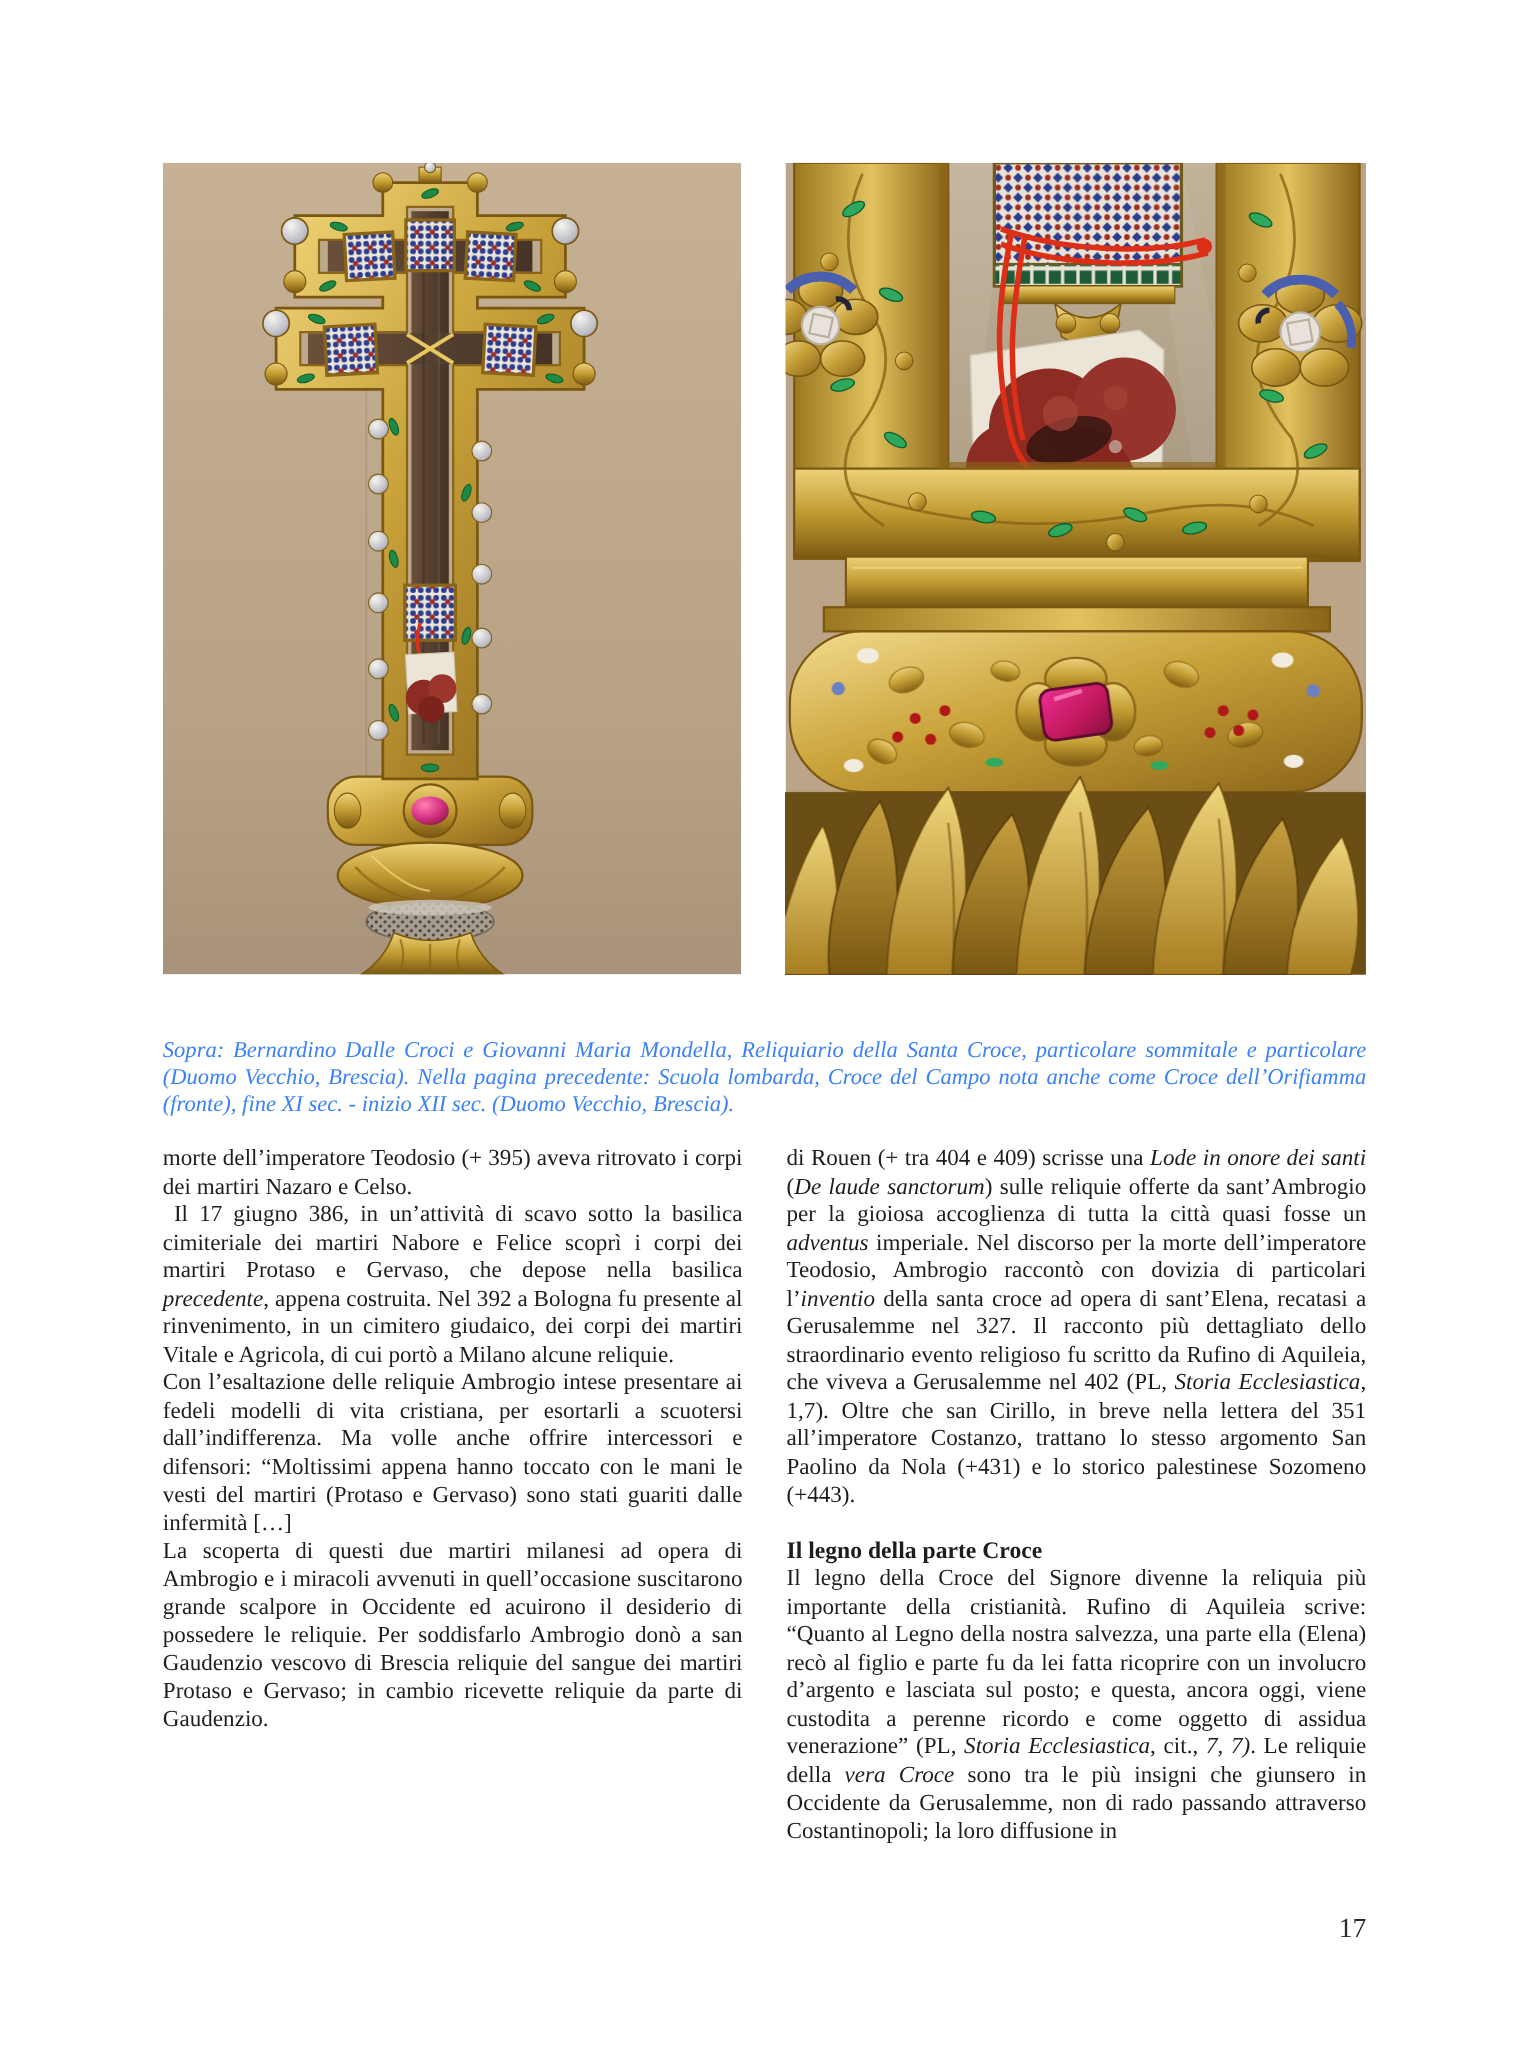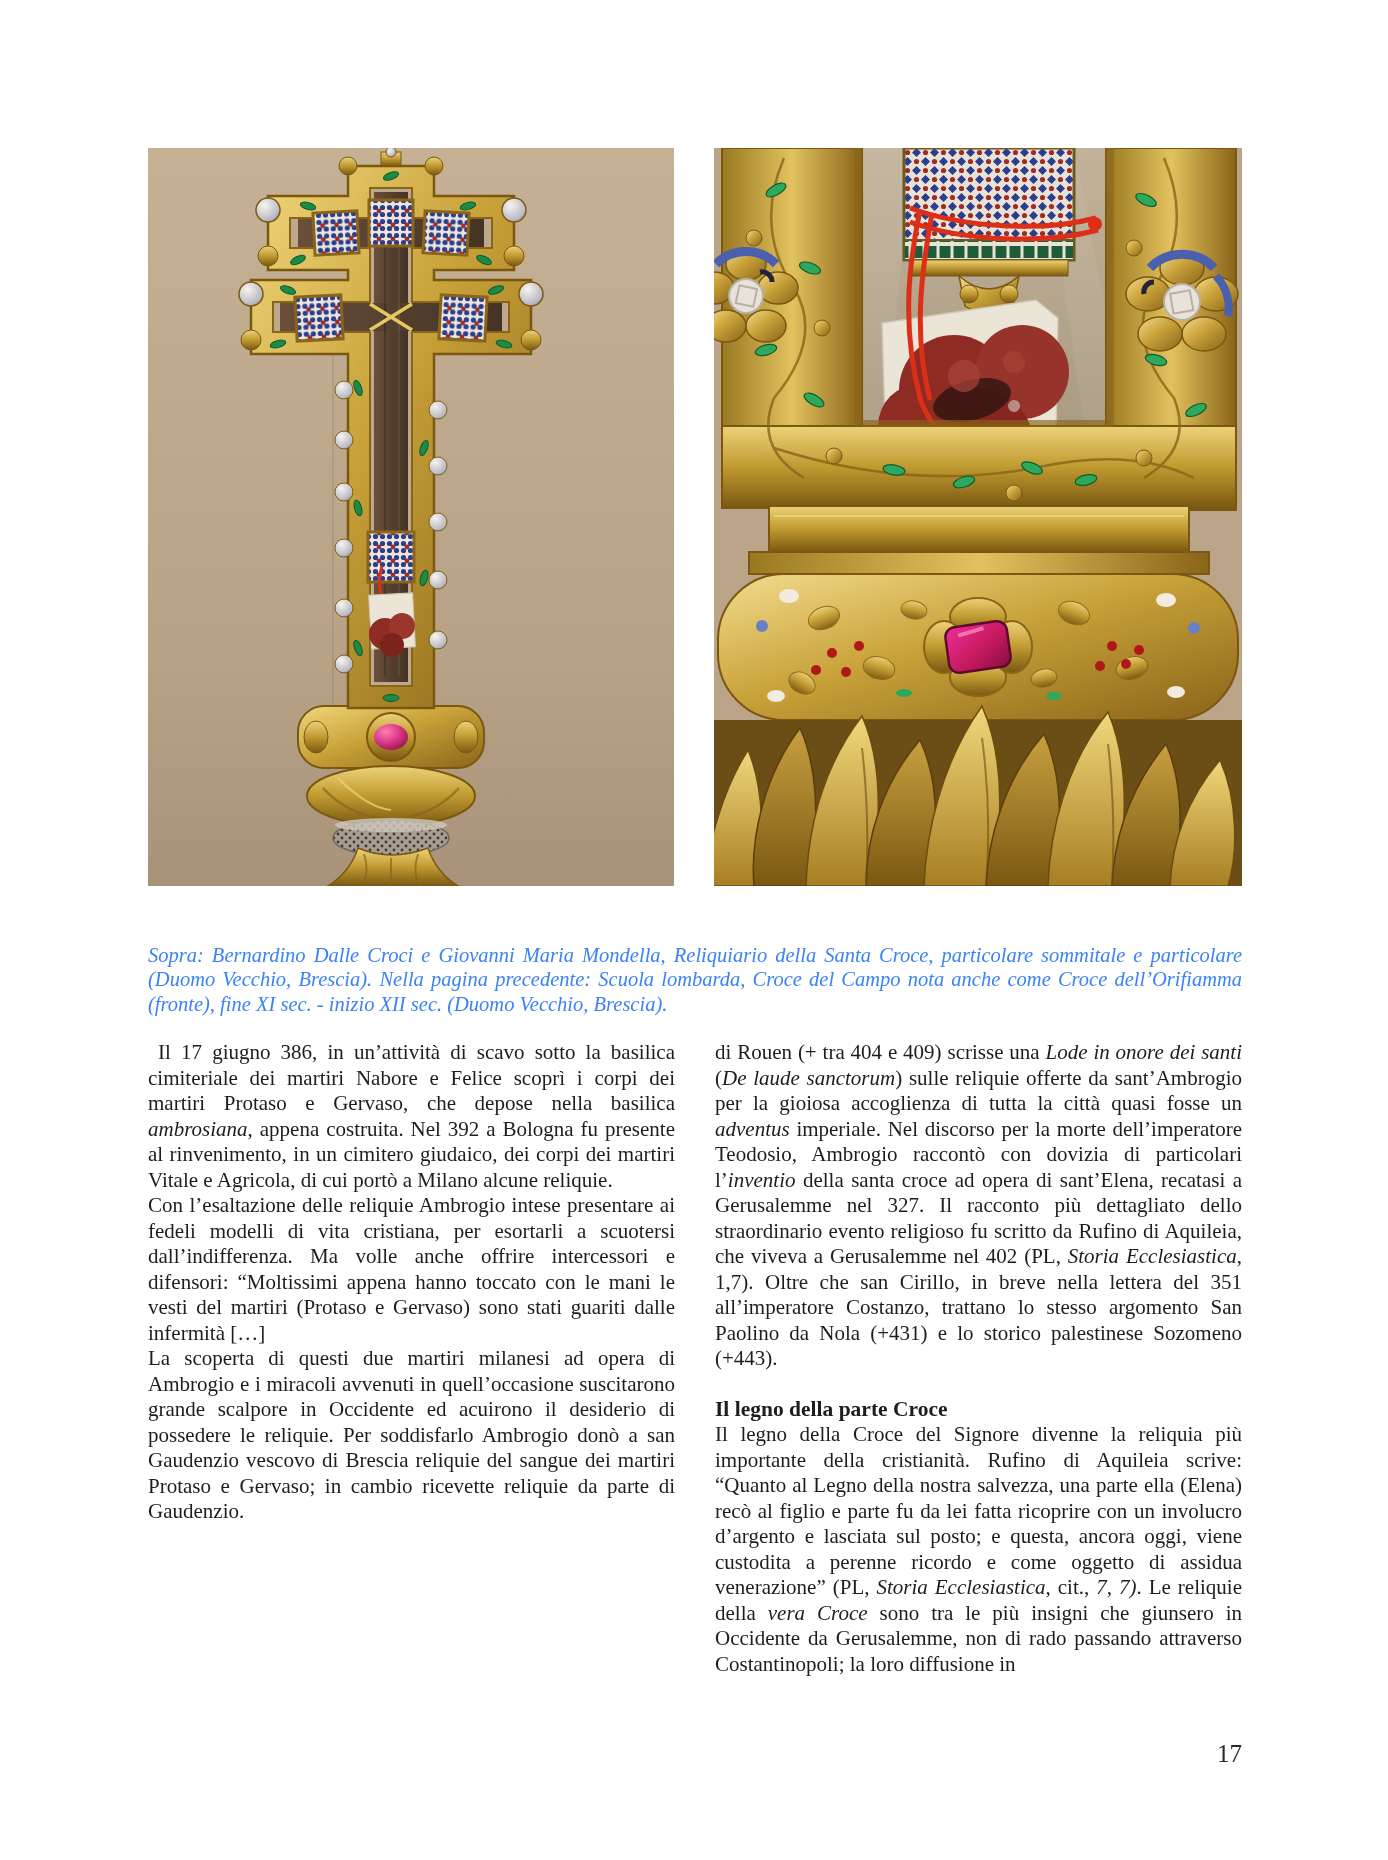--- a/index.html
+++ b/index.html
@@ -417,21 +417,22 @@
         <path d="M148,600 q8,70 4,138 M268,590 q10,74 4,148 M394,596 q8,70 4,142" fill="none" stroke="#6b4d10" stroke-width="2" opacity="0.6"></path>
       </g>
     </svg>
   </figure>
 </div>
 
 <p class="caption">Sopra: Bernardino Dalle Croci e Giovanni Maria Mondella, Reliquiario della Santa Croce, particolare sommitale e particolare (Duomo Vecchio, Brescia). Nella pagina precedente: Scuola lombarda, Croce del Campo nota anche come Croce dell’Orifiamma (fronte), fine XI sec. - inizio XII sec. (Duomo Vecchio, Brescia).</p>
 
 <div class="columns">
   <div class="col">
-      <p class="para">&nbsp;Il 17 giugno 386, in un’attività di scavo sotto la basilica cimiteriale dei martiri Nabore e Felice scoprì i corpi dei martiri Protaso e Gervaso, che depose nella basilica <i>ambrosiana</i>, appena costruita. Nel 392 a Bologna fu presente al rinvenimento, in un cimitero giudaico, dei corpi dei martiri Vitale e Agricola, di cui portò a Milano alcune reliquie.</p>
+      <p class="para">morte dell’imperatore Teodosio (+ 395) aveva ritrovato i corpi dei martiri Nazaro e Celso.</p>
+      <p class="para">&nbsp;Il 17 giugno 386, in un’attività di scavo sotto la basilica cimiteriale dei martiri Nabore e Felice scoprì i corpi dei martiri Protaso e Gervaso, che depose nella basilica <i>precedente</i>, appena costruita. Nel 392 a Bologna fu presente al rinvenimento, in un cimitero giudaico, dei corpi dei martiri Vitale e Agricola, di cui portò a Milano alcune reliquie.</p>
       <p class="para">Con l’esaltazione delle reliquie Ambrogio intese presentare ai fedeli modelli di vita cristiana, per esortarli a scuotersi dall’indifferenza. Ma volle anche offrire intercessori e difensori: “Moltissimi appena hanno toccato con le mani le vesti del martiri (Protaso e Gervaso) sono stati guariti dalle infermità […]</p>
       <p class="para">La scoperta di questi due martiri milanesi ad opera di Ambrogio e i miracoli avvenuti in quell’occasione suscitarono grande scalpore in Occidente ed acuirono il desiderio di possedere le reliquie. Per soddisfarlo Ambrogio donò a san Gaudenzio vescovo di Brescia reliquie del sangue dei martiri Protaso e Gervaso; in cambio ricevette reliquie da parte di Gaudenzio.</p>
     </div>
   <div class="col">
     <div>
         <p class="para">di Rouen (+ tra 404 e 409) scrisse una <i>Lode in onore dei santi</i> (<i>De laude sanctorum</i>) sulle reliquie offerte da sant’Ambrogio per la gioiosa accoglienza di tutta la città quasi fosse un <i>adventus</i> imperiale. Nel discorso per la morte dell’imperatore Teodosio, Ambrogio raccontò con dovizia di particolari l’<i>inventio</i> della santa croce ad opera di sant’Elena, recatasi a Gerusalemme nel 327. Il racconto più dettagliato dello straordinario evento religioso fu scritto da Rufino di Aquileia, che viveva a Gerusalemme nel 402 (PL, <i>Storia Ecclesiastica</i>, 1,7). Oltre che san Cirillo, in breve nella lettera del 351 all’imperatore Costanzo, trattano lo stesso argomento San Paolino da Nola (+431) e lo storico palestinese Sozomeno (+443).</p>
       </div>
     <h3 class="heading">Il legno della parte Croce</h3>
     <div>
         <p class="para">Il legno della Croce del Signore divenne la reliquia più importante della cristianità. Rufino di Aquileia scrive: “Quanto al Legno della nostra salvezza, una parte ella (Elena) recò al figlio e parte fu da lei fatta ricoprire con un involucro d’argento e lasciata sul posto; e questa, ancora oggi, viene custodita a perenne ricordo e come oggetto di assidua venerazione” (PL, <i>Storia Ecclesiastica</i>, cit., <i>7, 7)</i>. Le reliquie della <i>vera Croce</i> sono tra le più insigni che giunsero in Occidente da Gerusalemme, non di rado passando attraverso Costantinopoli; la loro diffusione in</p>

